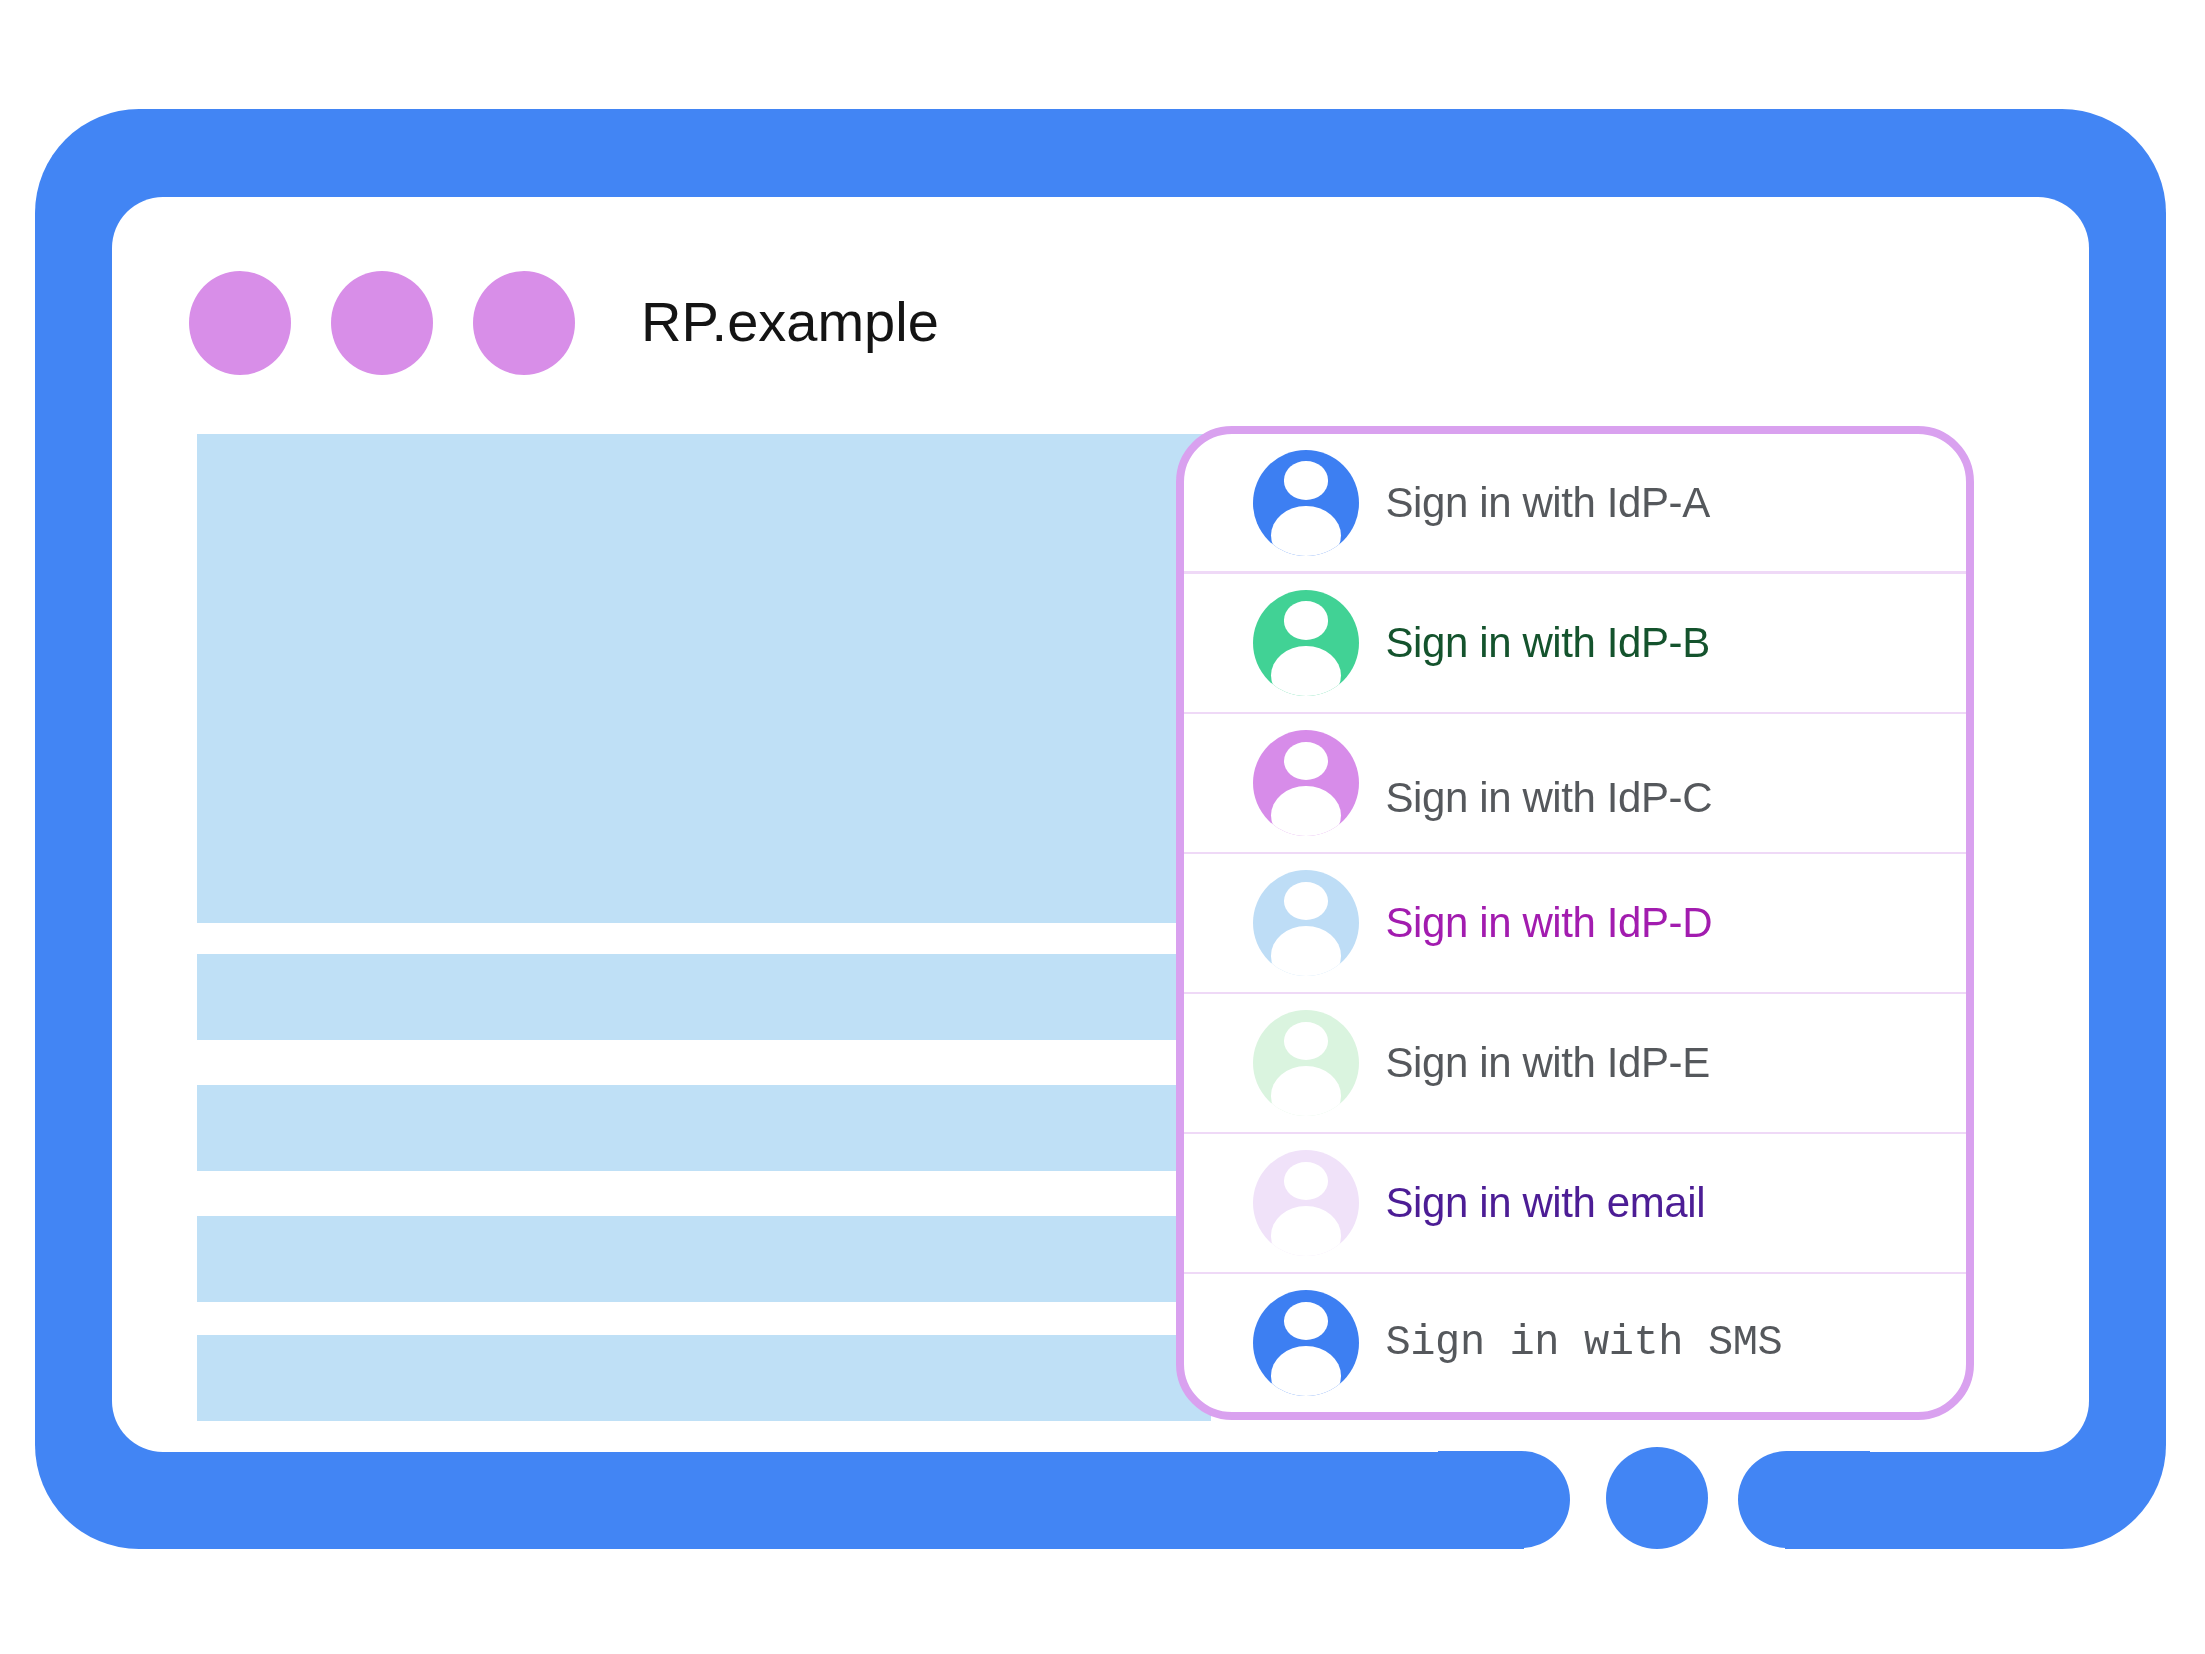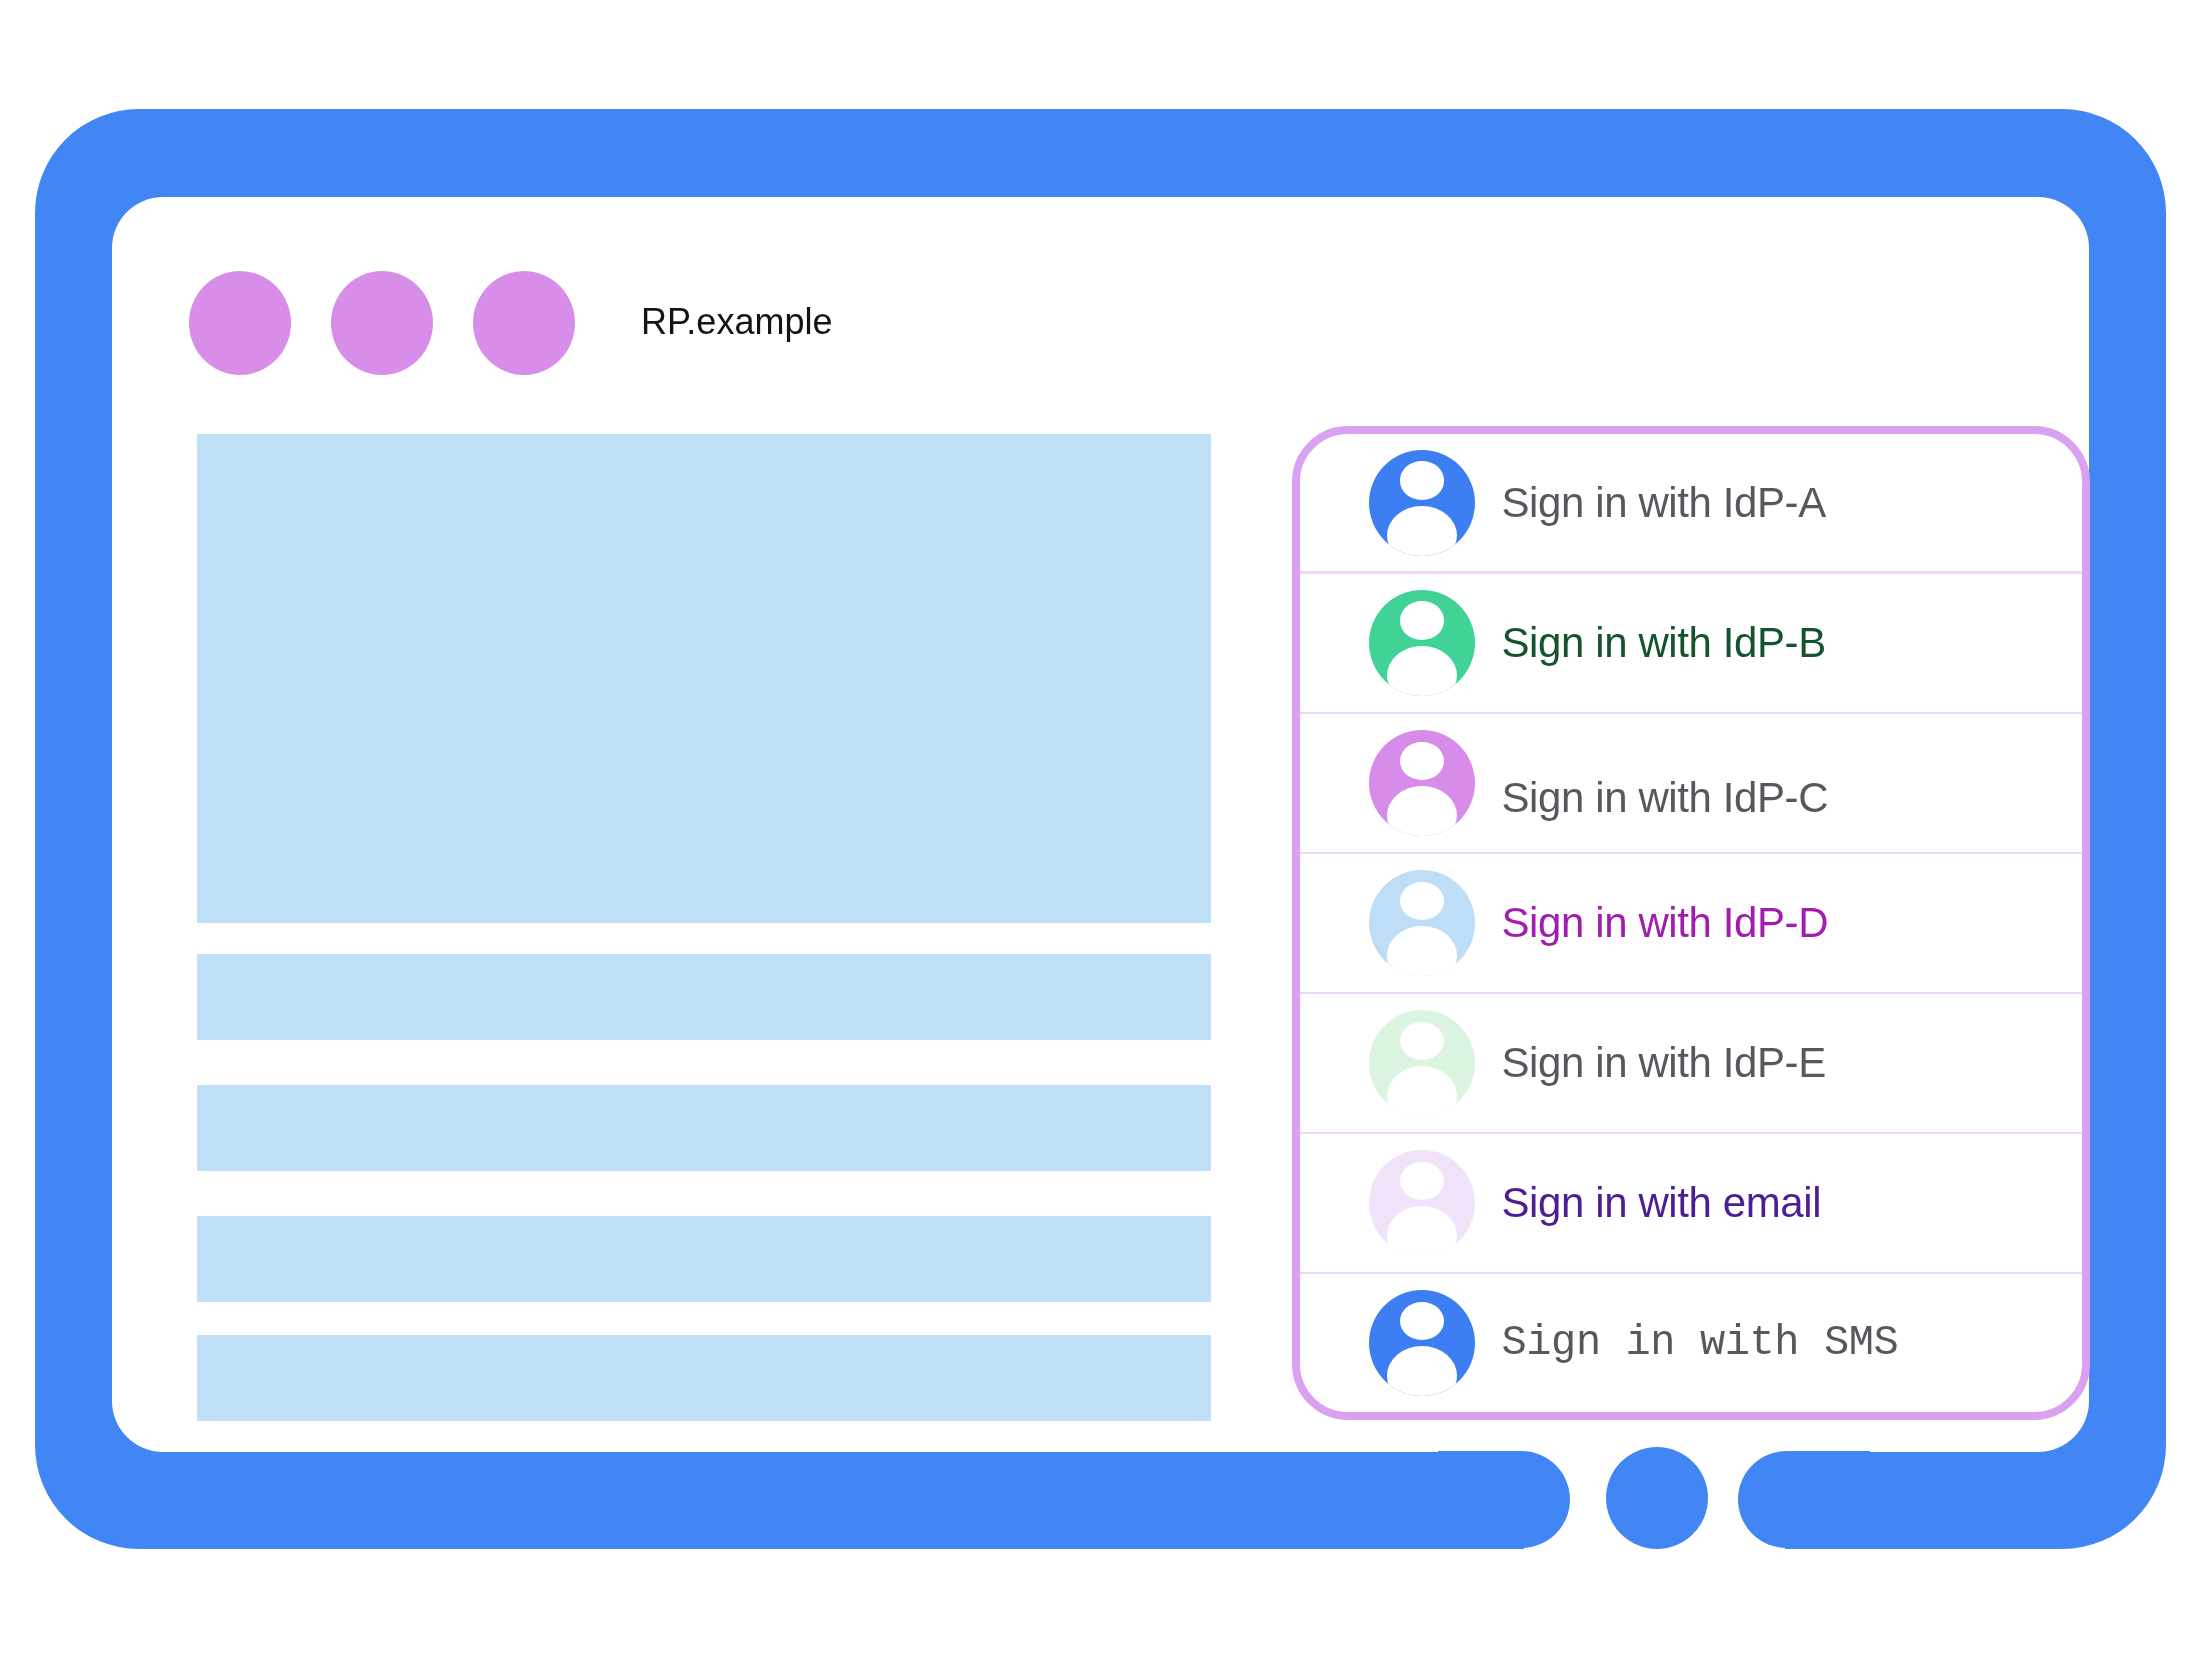--- a/index.html
+++ b/index.html
@@ -64,21 +64,21 @@
   }
   .window-dot {
     width: 102px; height: 104px;
     border-radius: 50%;
   }
   .page-title {
     position: absolute;
     left: 641px; top: 291px;
     height: 62px;
     line-height: 62px;
-    font-size: 36px;
+    font-size: 56px;
     font-weight: 400;
     letter-spacing: 0px;
     color: #141414;
     white-space: nowrap;
   }
   
   .hero-block {
     position: absolute;
     left: 197px; top: 434px;
     width: 1014px; height: 489px;
@@ -88,21 +88,21 @@
     left: 197px;
     width: 1014px; height: 86px;
   }
   .text-bar.b1 { top: 954px; }
   .text-bar.b2 { top: 1085px; }
   .text-bar.b3 { top: 1216px; }
   .text-bar.b4 { top: 1335px; }
   
   .signin-panel {
     position: absolute;
-    left: 1292px; top: 426px;
+    left: 1176px; top: 426px;
     width: 798px; height: 994px;
     box-sizing: border-box;
     border: 8.8px solid #d9a1ef;
     border-radius: 56px;
     background: #ffffff;
     display: flex;
     flex-direction: column;
     overflow: hidden;
   }
   .signin-row {

